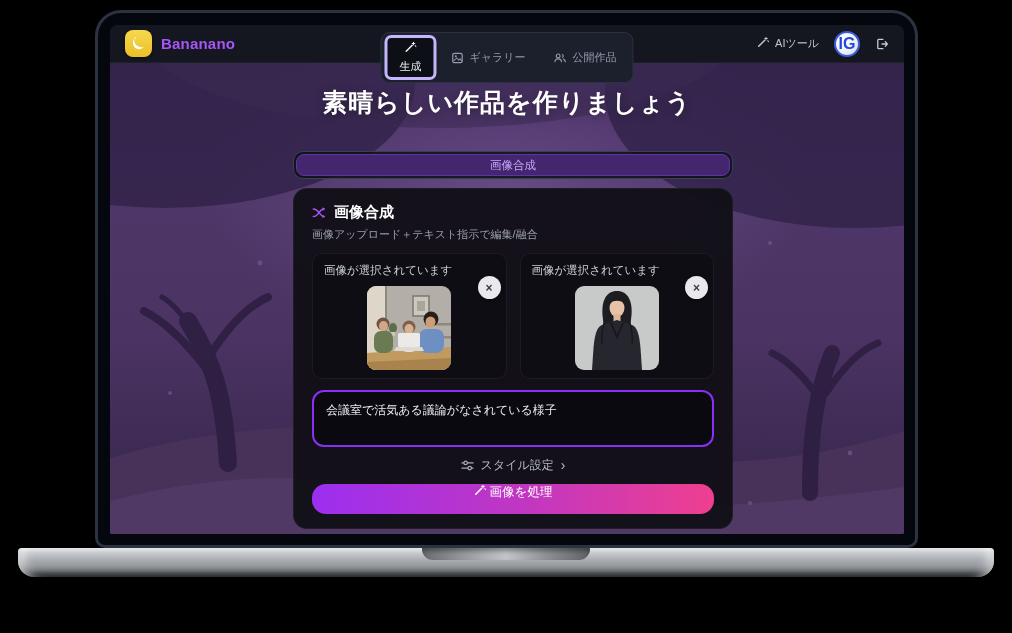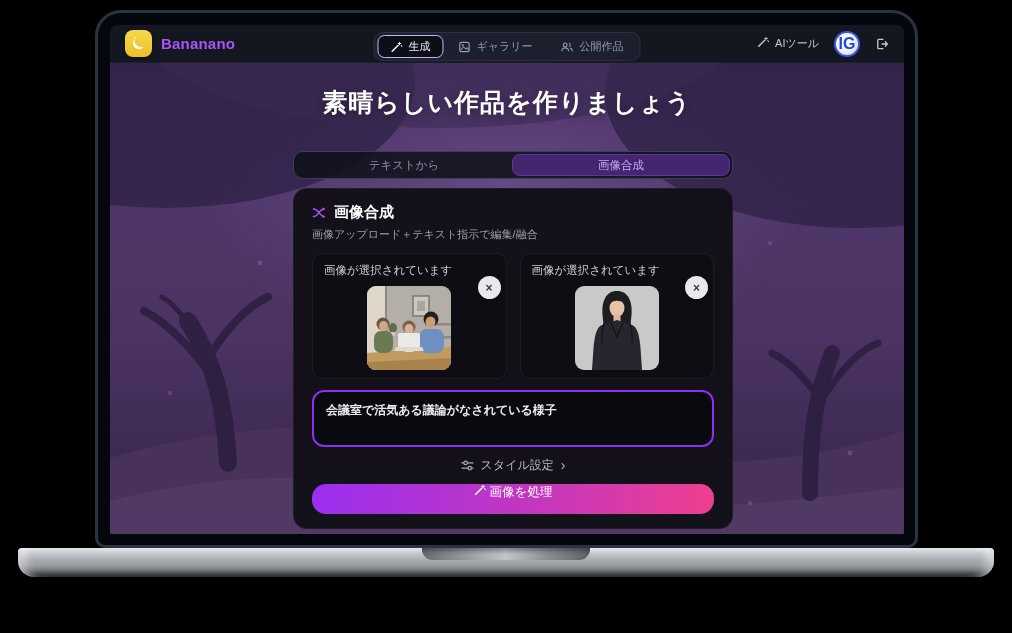--- a/index.html
+++ b/index.html
@@ -34,21 +34,21 @@
   .logo-badge { width:27px; height:27px; border-radius:8px;
     background:linear-gradient(180deg,#f6d94d 0%,#ecbf27 100%);
     display:flex; align-items:center; justify-content:center;
     box-shadow:0 1px 3px rgba(0,0,0,.4); }
   .brand-name { font-size:15px; font-weight:700; color:#a855f7; letter-spacing:.2px; }
   .main-nav { position:absolute; left:50%; top:7px; transform:translateX(-50%);
     display:flex; gap:2px; background:#1b202c; border:1px solid #2b3140;
     border-radius:9px; padding:2px 3px; }
   .nav-item { display:flex; align-items:center; gap:6px; padding:4px 13px;
     font-size:11px; color:#959bab; border-radius:7px; cursor:pointer; white-space:nowrap; }
-  .nav-item.active { background:#0c0f16; border:1px solid #c4b5fd; color:#eef0f4; padding:3px 12px; }
+  .nav-item.active { background:#0c0f16; border:3px solid #c4b5fd; color:#eef0f4; padding:3px 12px;flex-direction:column; }
   .header-right { margin-left:auto; display:flex; align-items:center; gap:15px; }
   .ai-tools { display:flex; align-items:flex-start; gap:6px; font-size:11px; color:#c0c4cd; cursor:pointer; }
   .avatar { width:26px; height:26px; border-radius:50%;
     background:radial-gradient(circle at 34% 30%, #ffffff 0%, #eef1fb 55%, #c9d3f2 100%);
     border:2px solid #3b5bdb; color:#2746d8; font-size:16px; font-weight:800;
     display:flex; align-items:center; justify-content:center; cursor:pointer; }
   .logout { cursor:pointer; display:flex; }
 
   
   .scene { position:absolute; left:0; top:38px; width:100%; height:471px;
@@ -86,21 +86,21 @@
   .slot-img { position:absolute; left:50%; top:32px; transform:translateX(-50%);
     width:84px; height:84px; border-radius:9px; overflow:hidden; }
   .slot-close { position:absolute; top:22px; right:5px; width:23px; height:23px;
     border-radius:50%; background:#e9e9ed; color:#3a3a44; font-size:12px; font-weight:700;
     display:flex; align-items:center; justify-content:center; cursor:pointer;
     box-shadow:0 1px 3px rgba(0,0,0,.45); line-height:1; }
 
   .prompt { margin-top:11px; width:100%; height:57px; display:block;
     background:#09090f; border:2px solid #8b2ff5; border-radius:12px;
     color:#ecedf2; font-size:12px; line-height:1.45; padding:10px 12px;
-    resize:none; outline:none; font-family:inherit;font-weight:bold; }
+    resize:none; outline:none; font-family:inherit; }
 
   .style-row { margin-top:9px; height:18px; display:flex; align-items:center;
     justify-content:center; gap:7px; color:#b8bdc7; font-size:12px; cursor:pointer; }
   .chevron { font-size:14px; color:#b8bdc7; margin-top:-1px; }
 
   .submit-btn { margin-top:10px; width:100%; height:30px; border:none; border-radius:14px;
     background:linear-gradient(90deg,#9b2ff0 0%,#c337bf 55%,#ef3f8f 100%);
     color:#fff; font-size:12.5px; font-weight:500; display:flex; align-items:flex-start;
     justify-content:center; gap:4px; cursor:pointer; font-family:inherit; }
 </style>
@@ -197,21 +197,20 @@
             <circle cx="660" cy="180" r="2"></circle>
           <circle cx="740" cy="390" r="2.4"></circle>
             <circle cx="640" cy="440" r="2"></circle>
         </g>
       </svg>
     </div>
 
     <div class="hero-title">素晴らしい作品を作りましょう</div>
 
     <div class="mode-tabs">
-      <div class="mode-tab">テキストから</div>
       <div class="mode-tab active">画像合成</div>
     </div>
 
     <div class="card">
       <div class="card-title-row">
         <svg width="14" height="14" viewBox="0 0 16 16">
           <path d="M1.5 12 C4.5 12 6 10.5 8 7.5 C10 4.5 11.5 3.5 14 3.5" fill="none" stroke="#a855f7" stroke-width="1.6" stroke-linecap="round"></path>
           <path d="M1.5 3.5 C4.5 3.5 6 4.8 8 7.5 C10 10.2 11.5 12 14 12" fill="none" stroke="#a855f7" stroke-width="1.6" stroke-linecap="round"></path>
           <path d="M12 1.5 L14.8 3.5 L12 5.5 Z" fill="#a855f7"></path>
           <path d="M12 10 L14.8 12 L12 14 Z" fill="#a855f7"></path>

